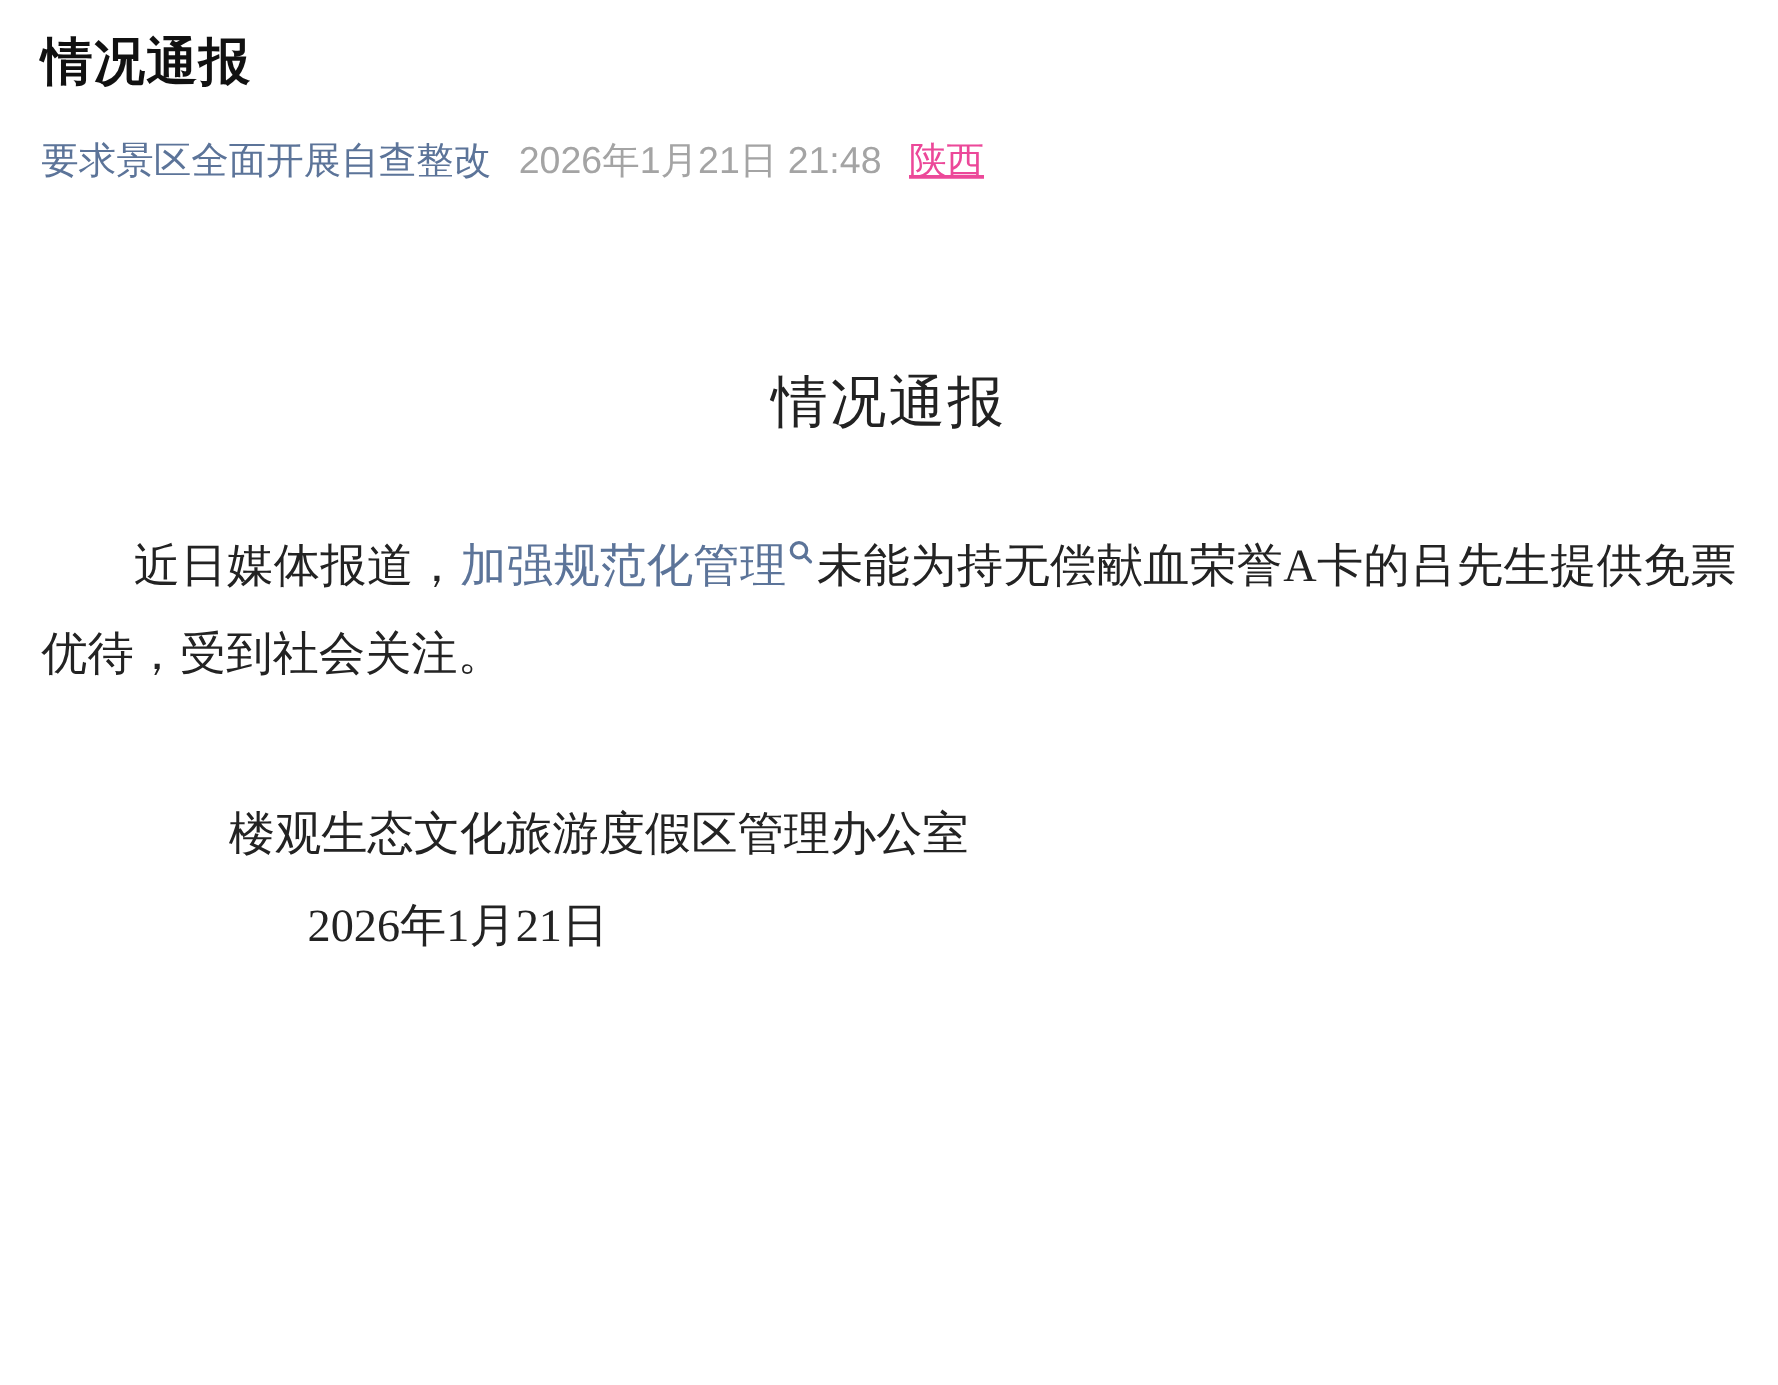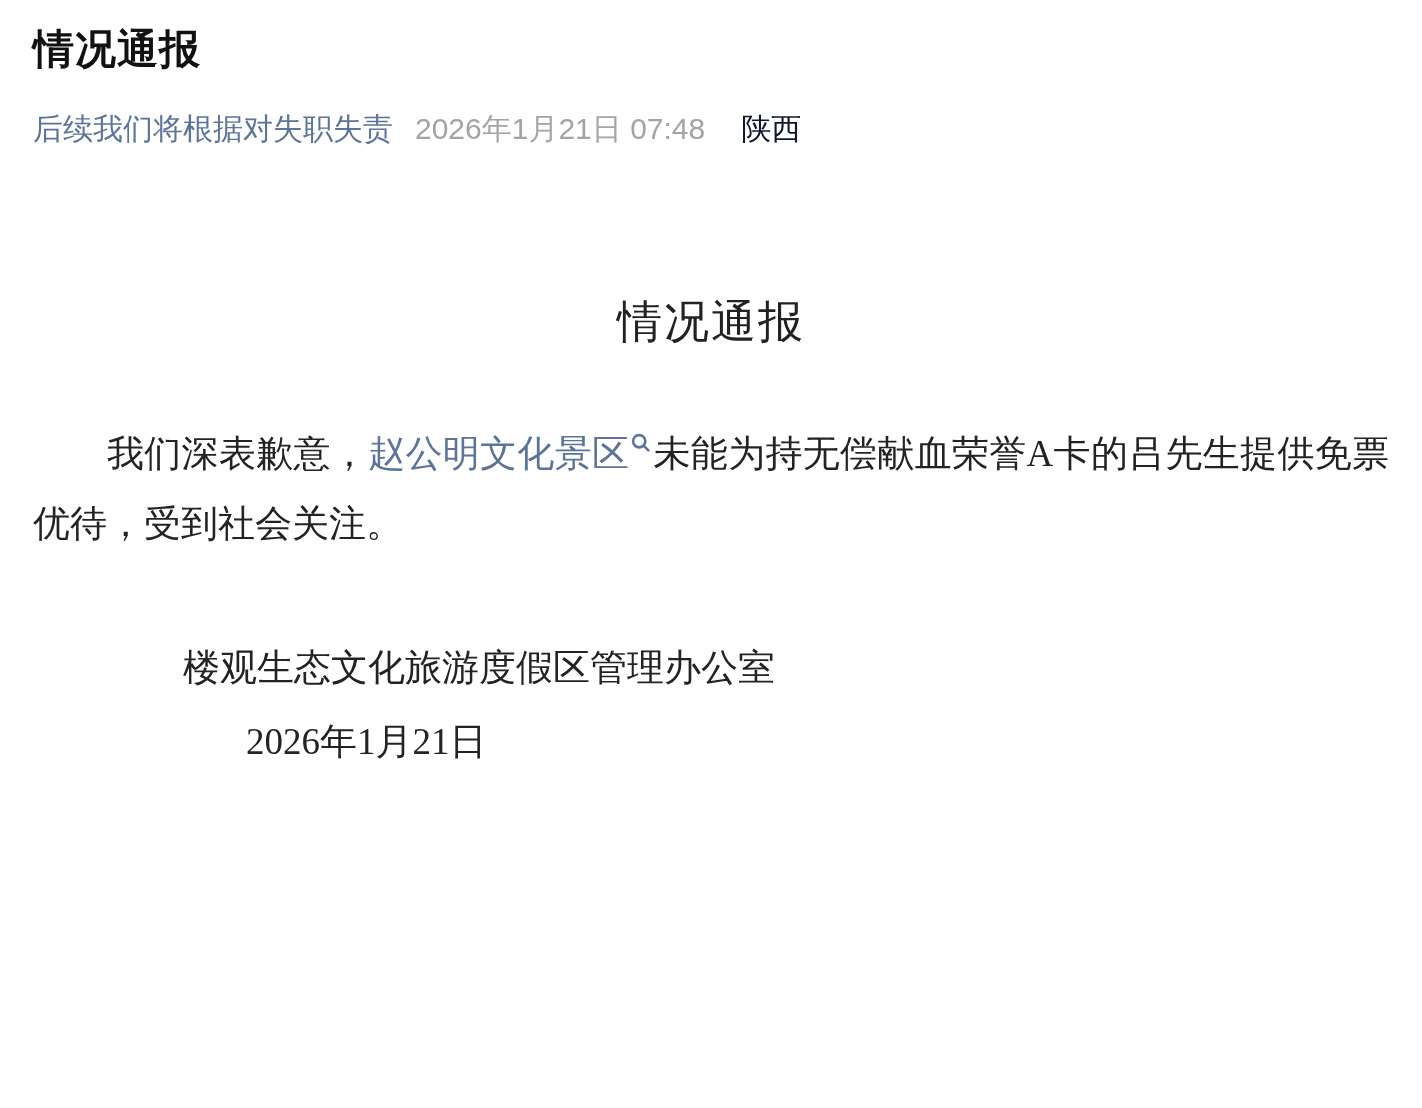--- a/index.html
+++ b/index.html
@@ -27,21 +27,21 @@
     font-size: 30px;
     line-height: 1.2;
     white-space: nowrap;
   }
   .meta-source {
     color: #5c7499;
     text-decoration: none;
     cursor: pointer;
   }
   .meta-datetime { color: #a4a4a4; margin-left: 22px; }
-  .meta-location { color: #0f172a; margin-left: 36px; }
+  .meta-location { color: #ec4899; margin-left: 22px; text-decoration: underline; }
 
   
   .article {
     font-family: "Liberation Serif", "DejaVu Serif", serif;
     color: #232323;
   }
   .article-title {
     margin-top: 150px;
     text-align: center;
     font-size: 45px;
@@ -91,31 +91,31 @@
 </style>
 </head>
 <body>
 
 <div class="page">
 
   <header class="page-header">
     <h1 class="page-title">情况通报</h1>
 
     <div class="meta-row">
-      <a class="meta-source">后续我们将根据对失职失责</a><span class="meta-datetime">2026年1月21日 07:48</span><span class="meta-location">陕西</span>
+      <a class="meta-source">要求景区全面开展自查整改</a><span class="meta-datetime">2026年1月21日 21:48</span><span class="meta-location">陕西</span>
     </div>
   </header>
 
   <main class="article">
 
     <h2 class="article-title">情况通报</h2>
 
     <div class="article-body">
 
-      <p><span>我们深表歉意，</span><a class="entity-link"><span>赵公明文化景区</span><svg class="search-icon" viewBox="0 0 24 24" fill="none" stroke="#5c7499" stroke-width="3" stroke-linecap="round">
+      <p><span>近日媒体报道，</span><a class="entity-link"><span>加强规范化管理</span><svg class="search-icon" viewBox="0 0 24 24" fill="none" stroke="#5c7499" stroke-width="3" stroke-linecap="round">
              <circle cx="10.5" cy="10.5" r="7"></circle>
              <line x1="15.8" y1="15.8" x2="21" y2="21"></line>
            </svg></a><span>未能为持无偿献血荣誉A卡的吕先生提供免票优待，受到社会关注。</span></p>
 
 
 
       <p class="signature-line">楼观生态文化旅游度假区管理办公室</p>
 
       <p class="date-line">2026年1月21日</p>
 

